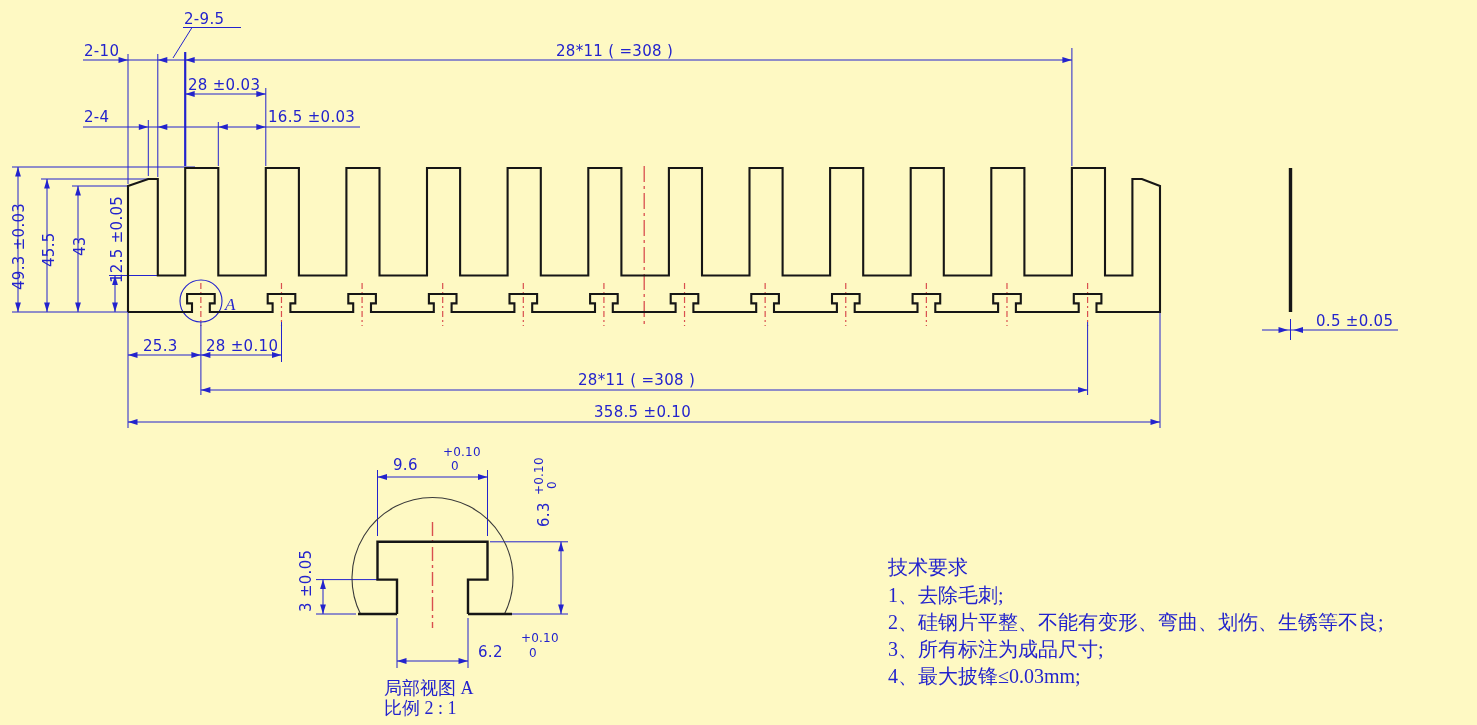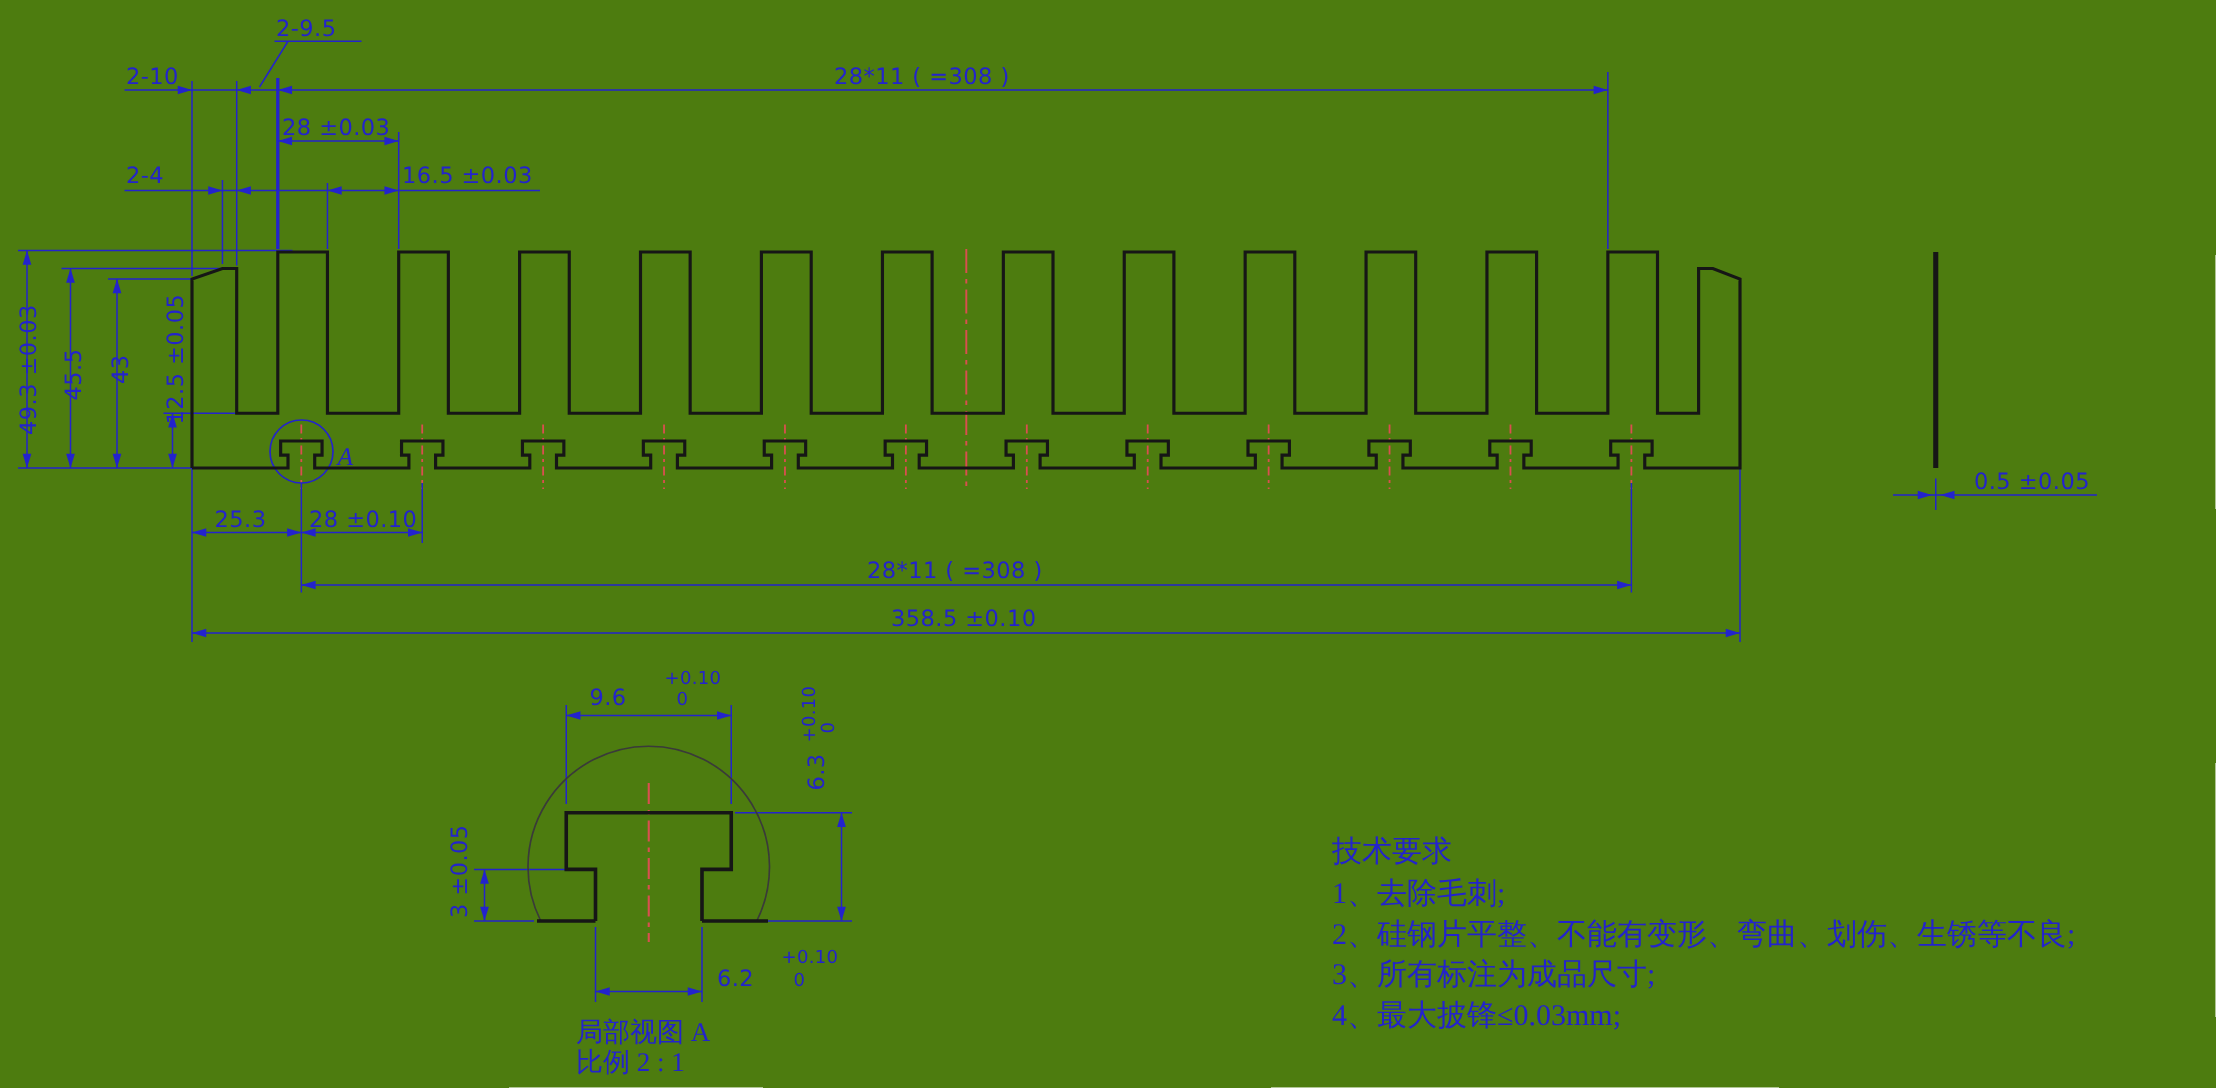--- a/index.html
+++ b/index.html
@@ -1,16 +1,16 @@
 <!DOCTYPE html>
 <html><head>
 <meta charset="utf-8">
 <style>
   html,body{margin:0;padding:0;background:#ffffff;}
-  .stage{position:relative;width:1477px;height:725px;background:#4d7c0f;overflow:hidden;
+  .stage{position:relative;width:1477px;height:725px;background:#fef9c3;overflow:hidden;
          font-family:"DejaVu Sans","Liberation Sans",sans-serif;}
   svg text{fill:#2323cd;}
   .dim{font-size:15px;letter-spacing:.3px;}
   .dimsm{font-size:12px;letter-spacing:.2px;}
   .marker{font-size:17px;font-family:"Liberation Serif","DejaVu Serif",serif;font-style:italic;}
   .cap{font-size:18px;font-family:"Liberation Serif","DejaVu Serif",serif;}
   .cjk{font-size:20px;font-family:"Liberation Serif","DejaVu Serif",serif;}
   .part{fill:none;stroke:#161616;stroke-width:2.1;stroke-linejoin:miter;}
   .dpart{fill:none;stroke:#161616;stroke-width:2.4;}
   .thinblk{fill:none;stroke:#3a3a3a;stroke-width:1.1;}

